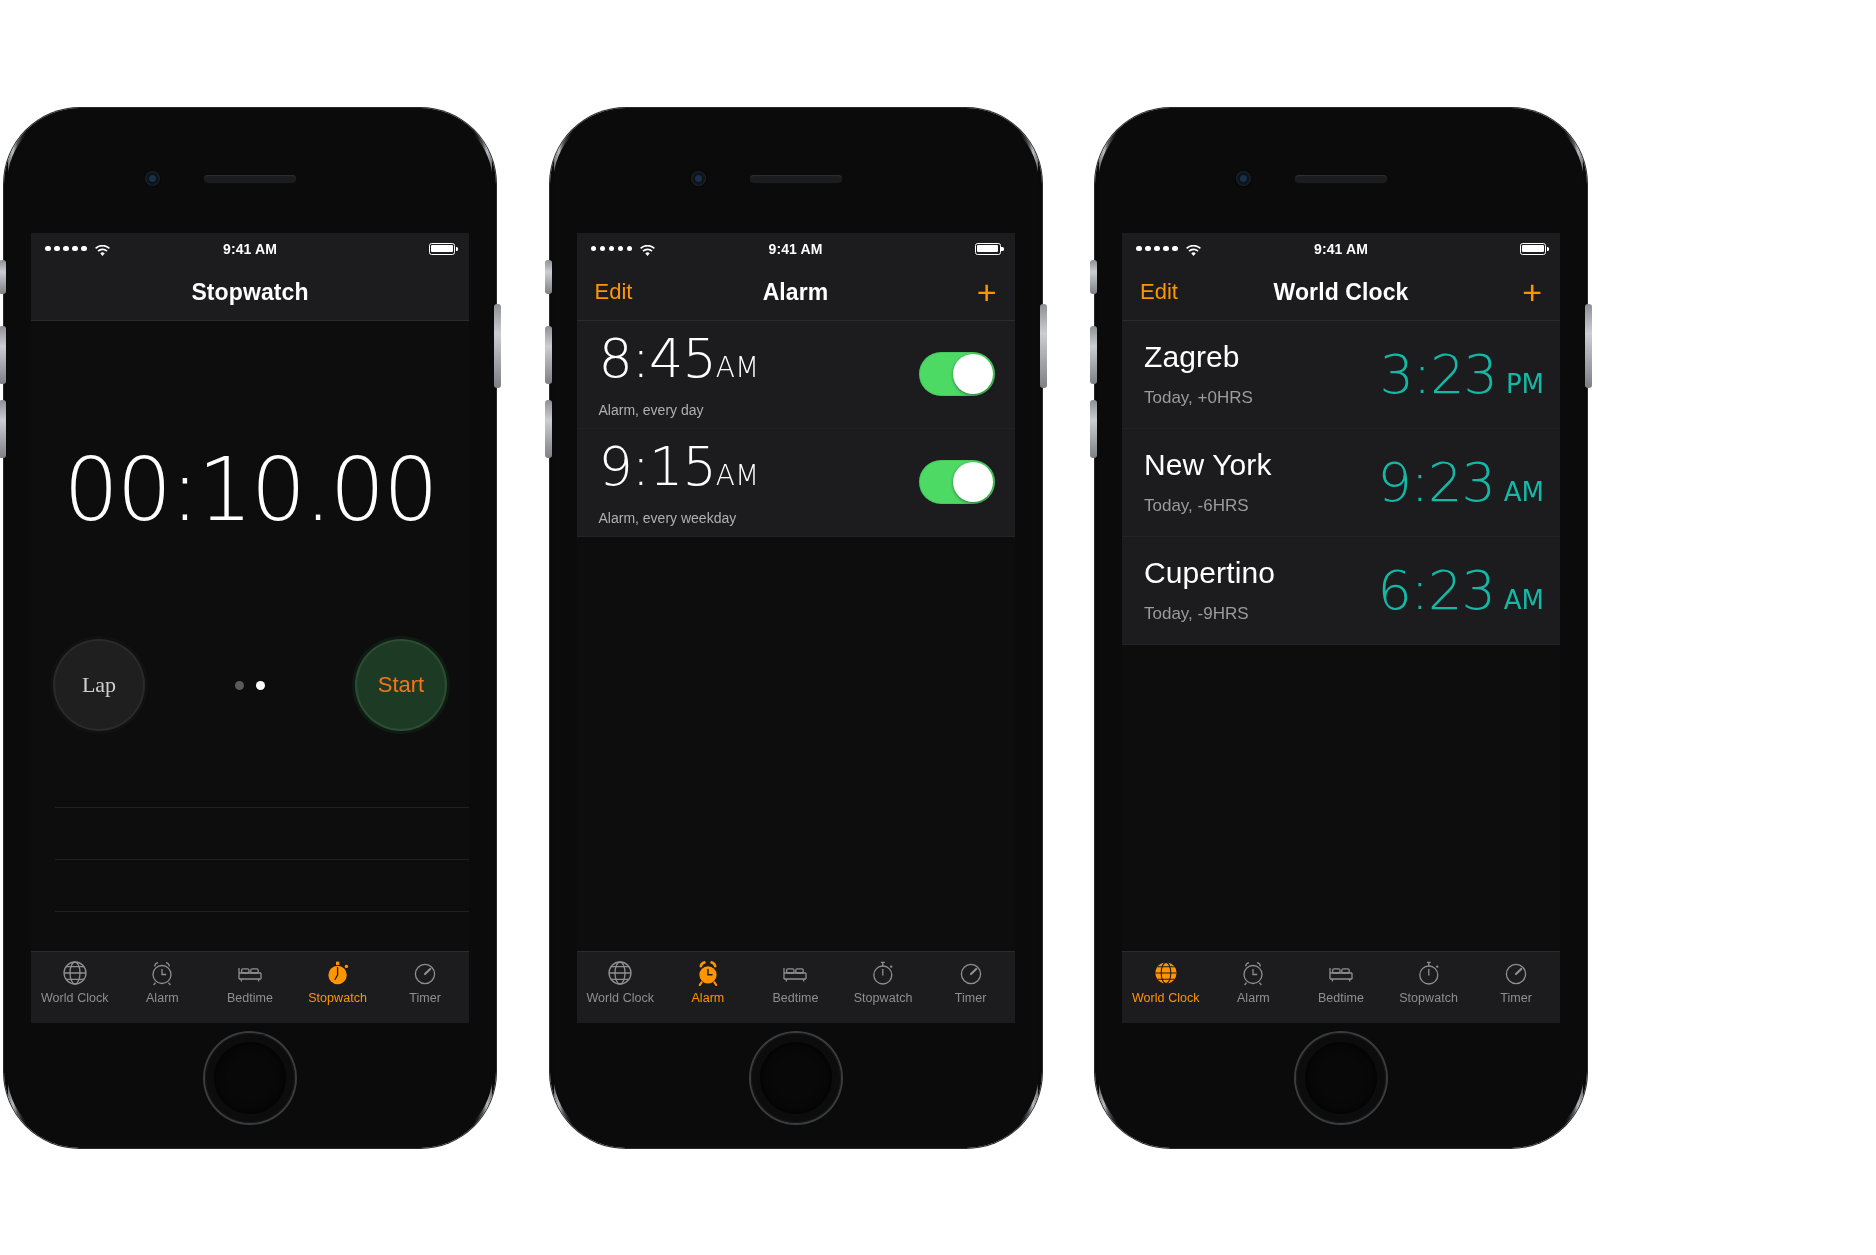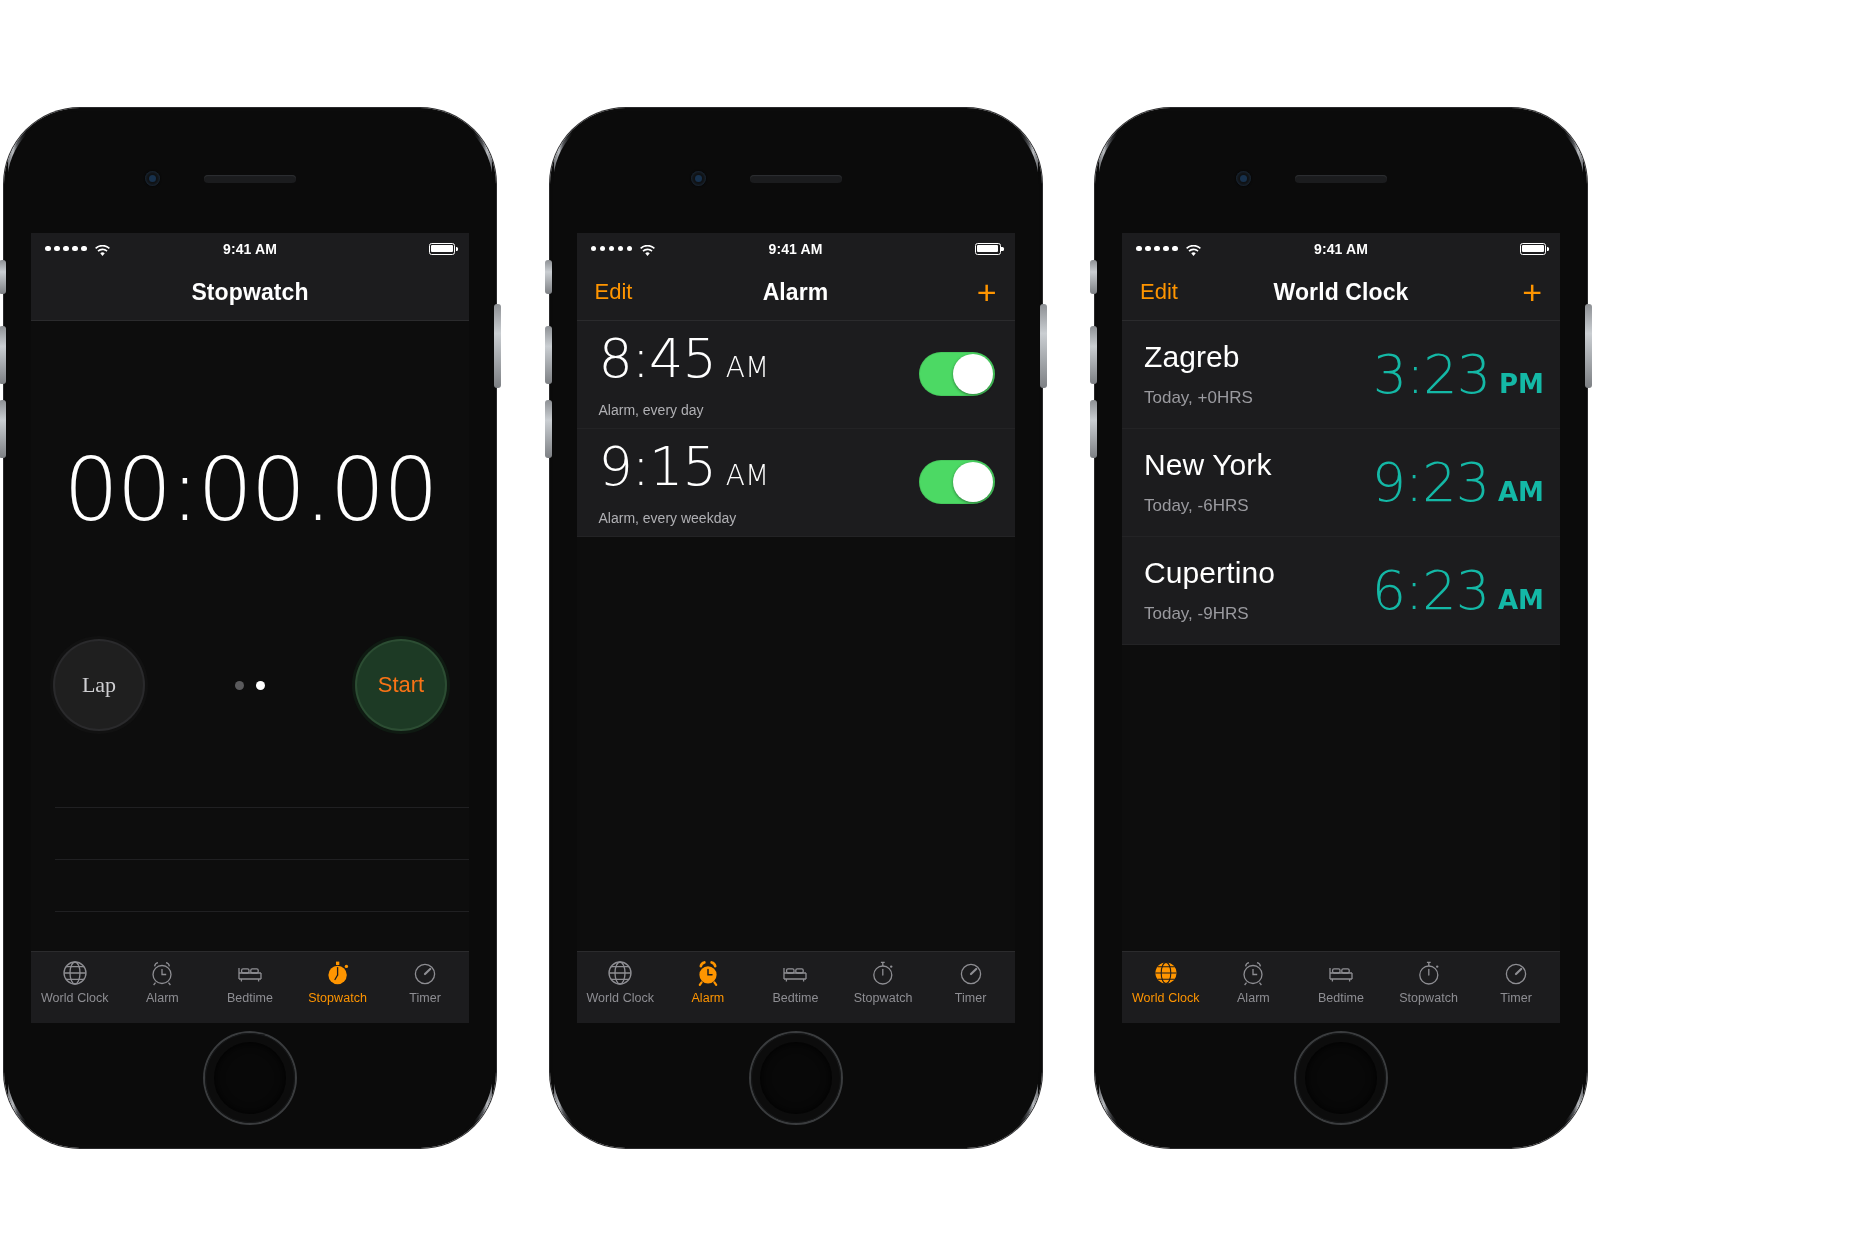--- a/index.html
+++ b/index.html
@@ -225,21 +225,21 @@
     padding:0 20px 0 22px;
   }
   .alarm-left{ display:flex; flex-direction:column; justify-content:center; }
   .alarm-time{
     color:#ffffff;
     font-family:"DejaVu Sans", sans-serif;
     font-weight:100;
     font-size:54px;
     line-height:56px;
     letter-spacing:-1px;
-    display:flex; align-items:baseline; gap:10px;
+    display:flex; align-items:baseline; gap:0;
   }
   .alarm-ampm{ font-size:28px; font-weight:300; letter-spacing:0; }
   .alarm-sub{ color:#b0b0b4; font-size:14px; margin-top:6px; }
   .toggle{
     margin-left:auto;
     width:76px; height:44px; border-radius:22px;
     background:#4cd964; position:relative;
     box-shadow:inset 0 0 0 1px rgba(0,0,0,.08);
   }
   .toggle i{
@@ -262,21 +262,21 @@
   .wc-sub{ color:#9a9a9f; font-size:17px; margin-top:14px; }
   .wc-time{
     margin-left:auto;
     color:#14b8a6;
     font-family:"DejaVu Sans", sans-serif;
     font-weight:100;
     font-size:54px;
     letter-spacing:-1px;
     display:flex; align-items:baseline; gap:9px;
   }
-  .wc-ampm{ font-size:26px; font-weight:700; letter-spacing:0;margin-top:24px; }
+  .wc-ampm{ font-size:26px; font-weight:400; letter-spacing:0;margin-top:24px; }
 </style>
 </head>
 <body>
 
 <div class="stage">
 
   <div class="phone">
     <div class="btn-side btn-mute"></div>
     <div class="btn-side btn-vol-up"></div>
     <div class="btn-side btn-vol-dn"></div>
@@ -309,21 +309,21 @@
           <div class="battery">
               <i></i>
             </div>
         </div>
 
         <div class="navbar">
           <div class="nav-title">Stopwatch</div>
         </div>
 
         <div class="content">
-          <div class="sw-time">00:00.00</div>
+          <div class="sw-time">00:10.00</div>
 
           <div class="sw-controls">
             <div class="round-btn btn-lap">
               <span>Lap</span>
             </div>
             <div class="pager">
               <i></i>
               <i class="on"></i>
             </div>
             <div class="round-btn btn-start">

